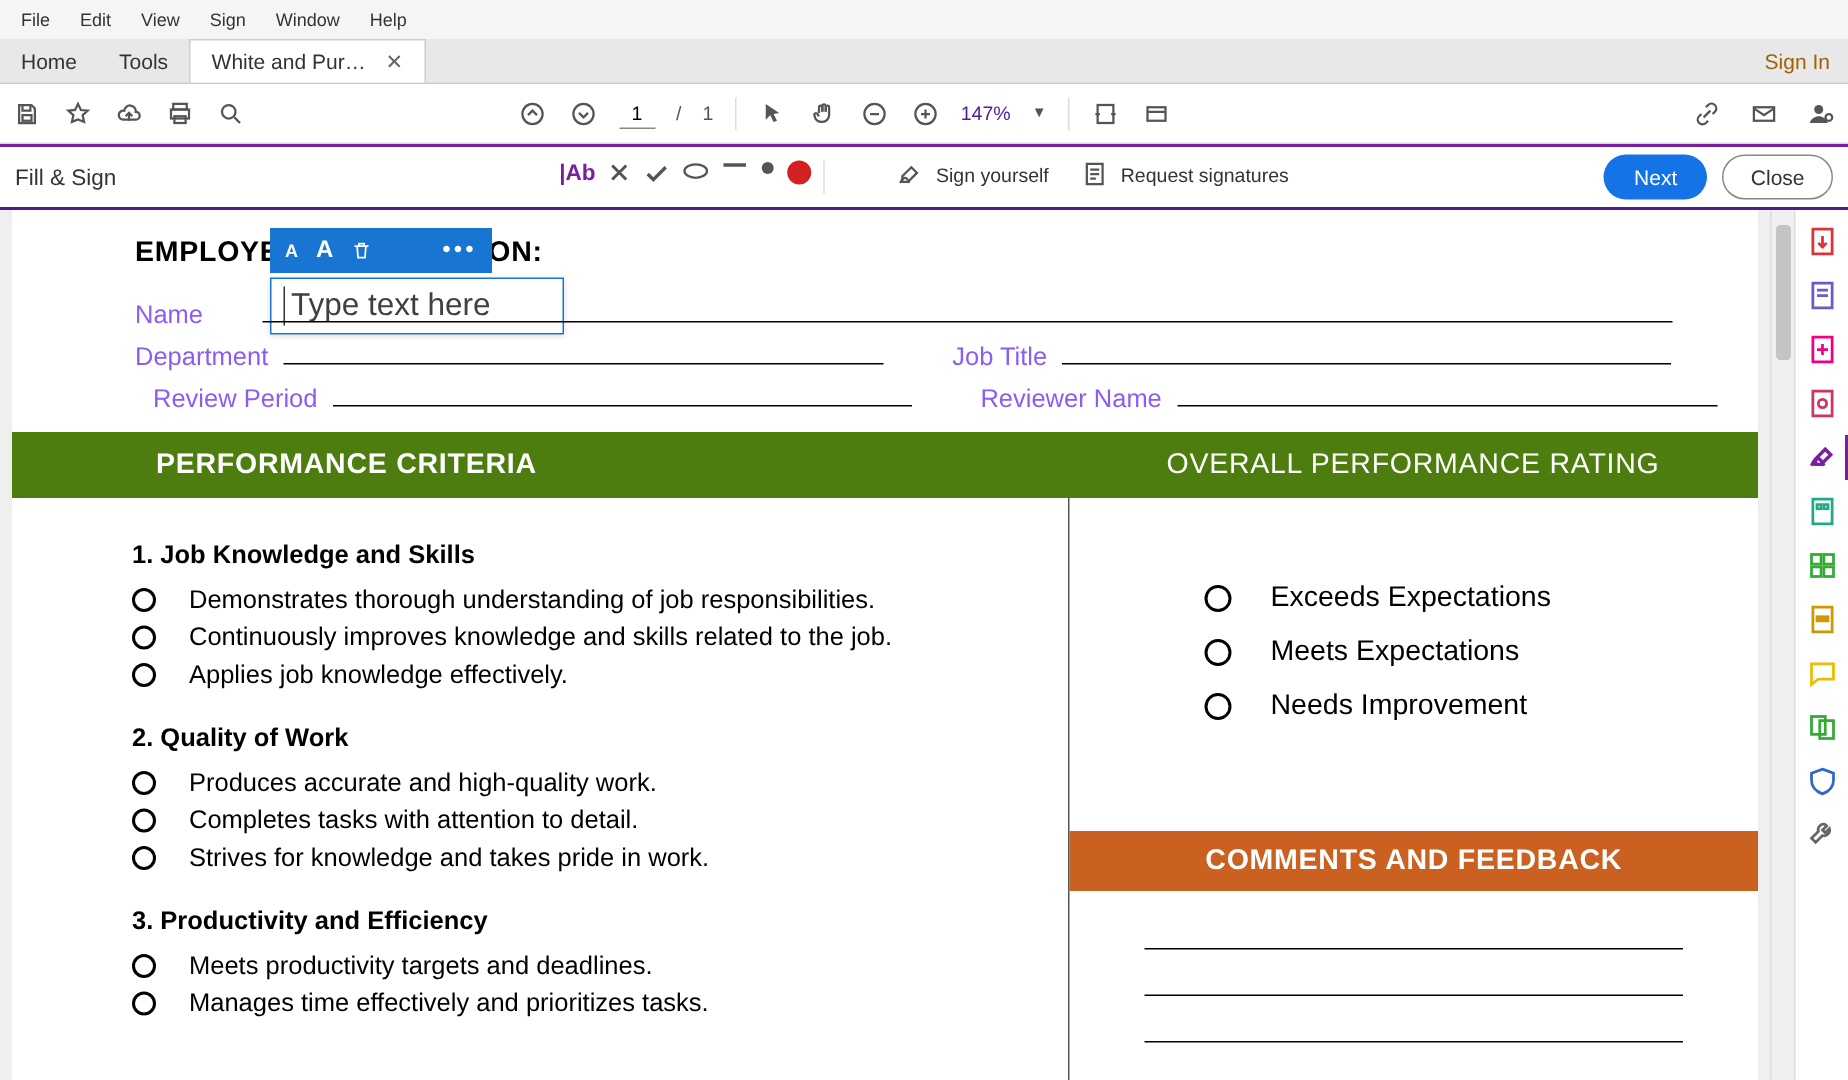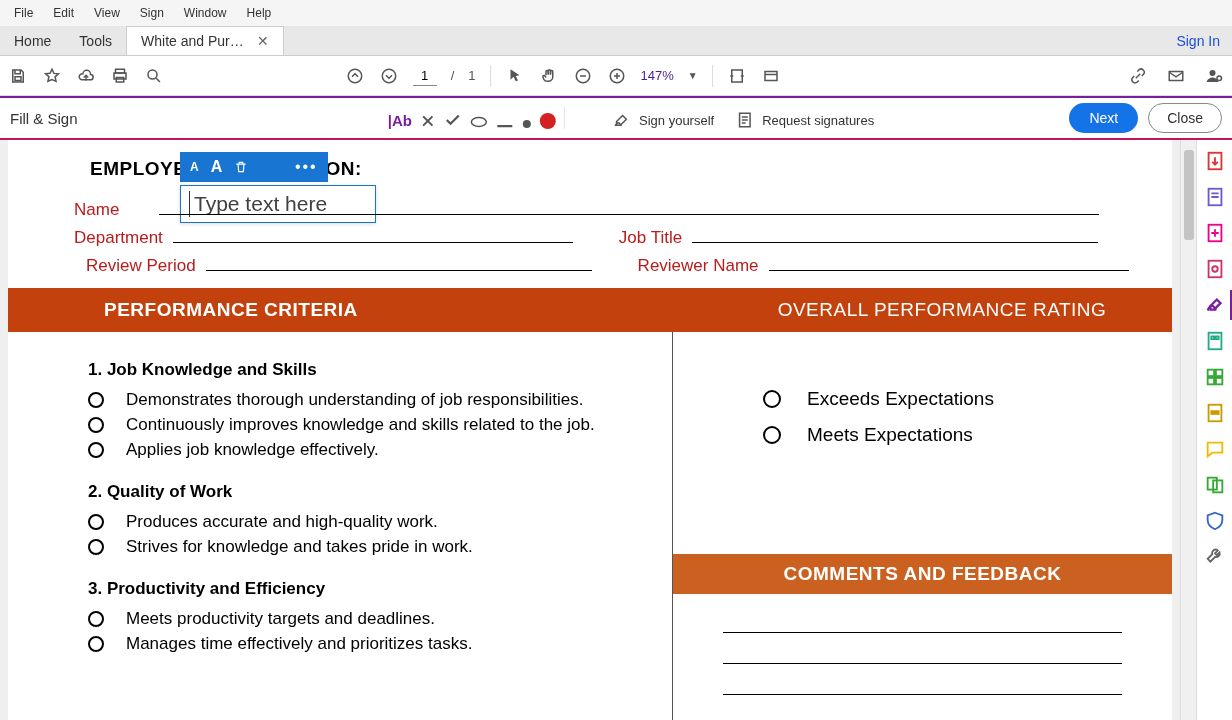--- a/index.html
+++ b/index.html
@@ -11,39 +11,39 @@
 
 
 .tabbar { height: 30px; background: #e8e8e8; display: flex; align-items: stretch; border-bottom: 1px solid #ccc; }
 .tab { padding: 6px 14px; font-size: 14px; color: #333; cursor: pointer; display: flex; align-items: center; }
 .tab.doc { background: #fff; border-top: 1px solid #ccc; border-left: 1px solid #ccc; border-right: 1px solid #ccc; max-width: 160px; }
 .tab.doc .tab-label { overflow: hidden; white-space: nowrap; text-overflow: ellipsis; max-width: 110px; margin-right: 6px; }
 .tab .close-x { font-size: 14px; color: #666; cursor: pointer; }
 .tabbar .spacer { flex: 1; }
 .tabbar .right-icons { display: flex; align-items: center; gap: 18px; padding-right: 12px; }
 .tabbar .right-icons .icon { font-size: 18px; color: #666; cursor: pointer; display:flex; align-items:center; justify-content:center; }
-.signin { font-size: 14px; color: #1d4ed8; cursor: pointer; margin-left: 6px; }
+.signin { font-size: 14px; color: #a16207; cursor: pointer; margin-left: 6px; }
 
 
 .toolbar { height: 40px; background: #fff; display: flex; align-items: center; padding: 0 8px; border-bottom: 1px solid #ddd; gap: 14px; }
 .toolbar .left-group, .toolbar .center-group, .toolbar .right-group { display: flex; align-items: center; gap: 14px; }
 .toolbar .center-group { margin: 0 auto; }
 .toolbar .right-group { margin-left: auto; gap: 18px; }
 .ticon { width: 20px; height: 20px; display: flex; align-items: center; justify-content: center; color: #555; cursor: pointer; }
 .ticon svg { width: 18px; height: 18px; }
 .page-input { width: 24px; text-align: center; border: none; border-bottom: 1px solid #888; font-size: 13px; padding: 2px 0; }
 .page-sep { font-size: 13px; color: #555; }
 .zoom-readout { font-size: 13px; color: #4c1d95; }
 .zoom-caret { font-size: 10px; color: #555; cursor: pointer; }
 .vr { width: 1px; height: 22px; background: #ddd; }
 
 
-.fillsign-bar { height: 44px; display: flex; align-items: center; padding: 0 10px; border-bottom: 2px solid #be185d; border-top: 2px solid #7a1ea1; background: #fff; position: relative; }
+.fillsign-bar { height: 44px; display: flex; align-items: center; padding: 0 10px; border-bottom: 2px solid #4c1d95; border-top: 2px solid #7a1ea1; background: #fff; position: relative; }
 .fillsign-bar .fs-title { font-size: 15px; color: #333; font-weight: 400; }
-.fs-tools { position: absolute; left: 50%; transform: translateX(-50%); display: flex; align-items: flex-end; gap: 8px; margin-left: 15px; }
+.fs-tools { position: absolute; left: 50%; transform: translateX(-50%); display: flex; align-items: flex-start; gap: 8px; }
 .fs-tool { display: flex; align-items: center; justify-content: center; cursor: pointer; color: #555; }
 .fs-text-icon { color: #7a1ea1; font-weight: 600; font-size: 15px; }
 .fs-dot { width: 16px; height: 16px; border-radius: 50%; background: #d32020; }
 .fs-sign-group { display: flex; align-items: center; gap: 22px; margin-left: 40px; }
 .fs-sign-item { display: flex; align-items: center; gap: 8px; font-size: 13px; color: #333; cursor: pointer; }
 .fs-sign-item .icon { width: 18px; height: 18px; color: #555; }
 .fs-buttons { margin-left: auto; display: flex; gap: 10px; }
 .btn-next { background: #1473e6; color: #fff; border: none; border-radius: 20px; padding: 6px 20px; font-size: 14px; cursor: pointer; }
 .btn-close { background: #fff; color: #333; border: 1px solid #888; border-radius: 20px; padding: 6px 18px; font-size: 14px; cursor: pointer; }
 
@@ -69,43 +69,43 @@
 .float-toolbar .boxed { border: 1.5px solid #fff; padding: 0 3px; font-size: 11px; font-weight: 600; border-radius: 2px; margin-top: 45px; }
 .float-toolbar .dots { font-size: 16px; letter-spacing: 2px; }
 
 
 .text-entry { position: absolute; top: 45px; left: 172px; width: 196px; height: 38px; border: 1.5px solid #1876d2; box-shadow: 0 1px 4px rgba(0,0,0,0.15); display: flex; align-items: center; padding: 0 8px; background:#fff; }
 .text-entry .cursor { width: 1px; height: 26px; background: #333; margin-right: 4px; animation: blink 1s steps(1) infinite; }
 @keyframes blink { 50% { opacity: 0; } }
 .text-entry .placeholder { font-size: 21px; color: #404040; }
 
 
-.fieldrow { position: absolute; left: 66px; display: flex; align-items: baseline; gap: 10px; font-size: 17px; color: #b91c1c; text-align: center; }
+.fieldrow { position: absolute; left: 82px; display: flex; align-items: baseline; gap: 10px; font-size: 17px; color: #8b5cf6; text-align: center; }
 .fieldrow .label { white-space: nowrap; }
 .fieldrow .line { border-bottom: 1.5px solid #000; height: 0; }
 .row-name { top: 60px; }
 .row-name .line { width: 940px; margin-left: 30px; }
 .row-dept { top: 88px; }
 .row-dept .line1 { width: 400px; }
 .row-dept .label2 { margin-left: 36px; }
 .row-dept .line2 { width: 406px; }
 .row-review { top: 116px; margin-left: 12px; }
 .row-review .line1 { width: 386px; }
 .row-review .label2 { margin-left: 36px; }
 .row-review .line2 { width: 360px; }
 
 
-.orange-bar { position: absolute; left: 0; right: 0; top: 148px; height: 44px; background: #c2410c; display: flex; gap: 26px; }
+.orange-bar { position: absolute; left: 0; right: 0; top: 148px; height: 44px; background: #4d7c0f; display: flex; gap: 26px; }
 .orange-left { flex: 1; display:flex; align-items:center; padding-left: 96px; color:#fff; font-weight:700; font-size: 19px; letter-spacing: 0.5px; }
 .orange-right { width: 460px; display:flex; align-items:center; justify-content:center; color:#fff; font-weight:400; font-size: 19px; letter-spacing: 0.5px; }
 
 
 .content-cols { position: absolute; left: 0; right: 0; top: 192px; bottom: 0; display:flex; }
 .col-left { flex:1; padding: 28px 40px 0 80px; }
-.col-right { width: 500px; border-left: 1px solid #555; position: relative; }
+.col-right { width: 460px; border-left: 1px solid #555; position: relative; }
 
 .crit-section { margin-bottom: 22px; }
 .crit-title { font-weight: 700; font-size: 17px; margin-bottom: 10px; }
 .crit-item { display:flex; align-items:center; gap: 22px; font-size: 17px; margin-bottom: 5px; }
 .crit-item .circ { width: 16px; height: 16px; border: 2px solid #000; border-radius: 50%; flex-shrink: 0; }
 
 .rating-list { padding: 56px 40px 0 90px; }
 .rating-item { display:flex; align-items:center; gap: 26px; font-size: 19px; margin-bottom: 14px; }
 .rating-item .circ { width: 18px; height: 18px; border: 2px solid #000; border-radius: 50%; flex-shrink: 0; }
 
@@ -392,20 +392,24 @@
               </div>
           </div>
           <div class="crit-section">
             <div class="crit-title">2. Quality of Work</div>
             <div class="crit-item">
                 <span class="circ"></span>
                 <span>Produces accurate and high-quality work.</span>
               </div>
             <div class="crit-item">
                 <span class="circ"></span>
+                <span>Completes tasks with attention to detail.</span>
+              </div>
+            <div class="crit-item">
+                <span class="circ"></span>
                 <span>Strives for knowledge and takes pride in work.</span>
               </div>
           </div>
           <div class="crit-section">
             <div class="crit-title">3. Productivity and Efficiency</div>
             <div class="crit-item">
                 <span class="circ"></span>
                 <span>Meets productivity targets and deadlines.</span>
               </div>
             <div class="crit-item">
@@ -416,20 +420,24 @@
         </div>
         <div class="col-right">
           <div class="rating-list">
             <div class="rating-item">
                 <span class="circ"></span>
                 <span>Exceeds Expectations</span>
               </div>
             <div class="rating-item">
                 <span class="circ"></span>
                 <span>Meets Expectations</span>
+              </div>
+            <div class="rating-item">
+                <span class="circ"></span>
+                <span>Needs Improvement</span>
               </div>
           </div>
           <div class="comments-bar">COMMENTS AND FEEDBACK</div>
           <div class="comment-lines">
             <div class="cl"></div>
             <div class="cl"></div>
             <div class="cl"></div>
           </div>
         </div>
       </div>

